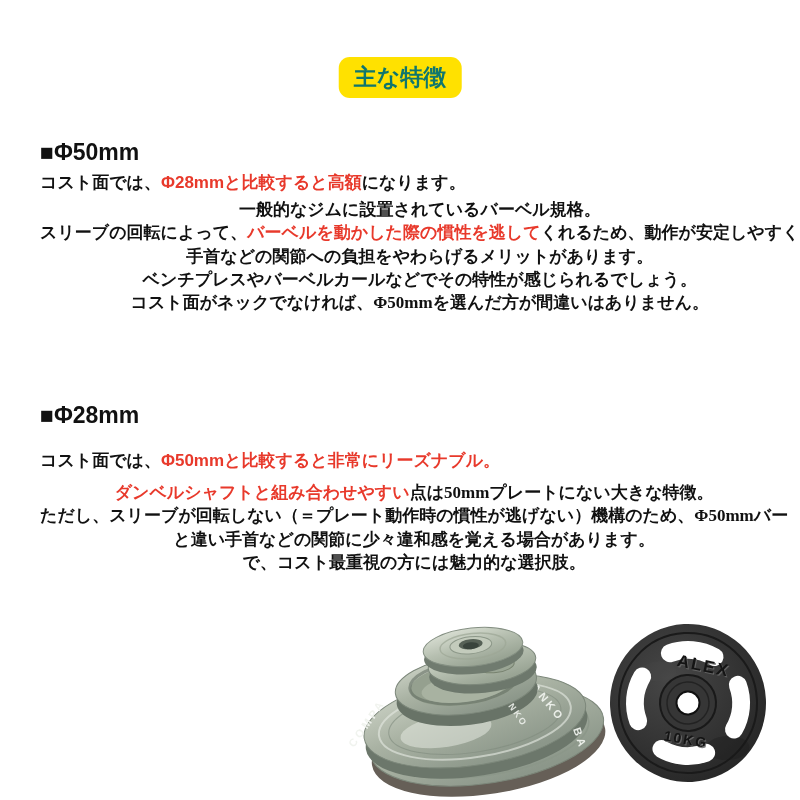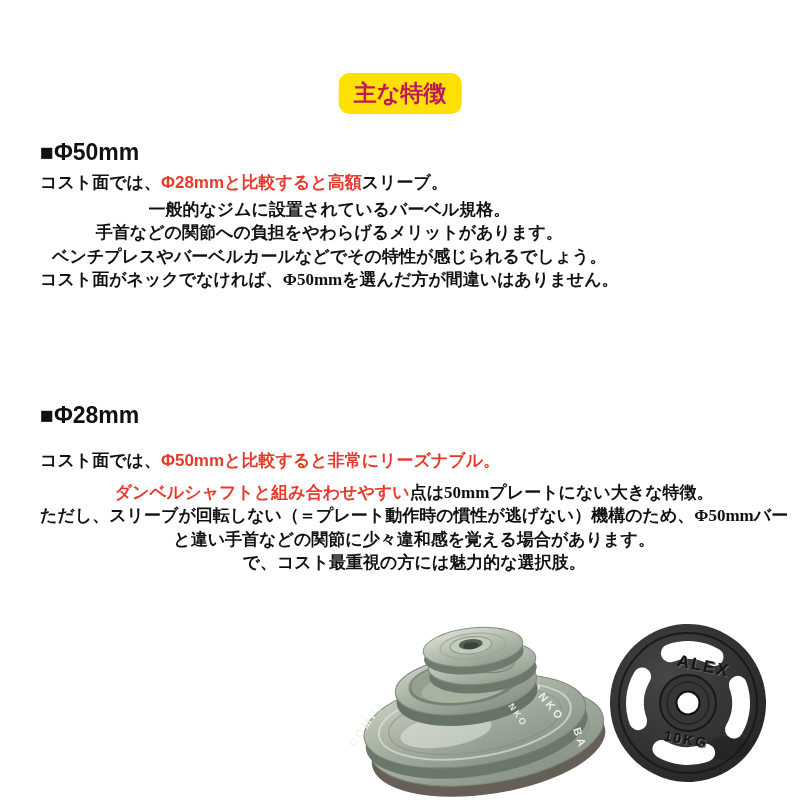--- a/index.html
+++ b/index.html
@@ -8,23 +8,23 @@
     --text-black:#111111;
   }
   html,body{margin:0;padding:0;}
   body{
     width:800px;height:800px;background:#ffffff;overflow:hidden;position:relative;
     font-family:"Liberation Sans","DejaVu Sans",sans-serif;
     font-weight:700;color:var(--text-black);
   }
   .badge{
     position:absolute;top:57px;left:50%;transform:translateX(-50%);
-    background:var(--badge-yellow);color:#be185d;
+    background:var(--badge-yellow);color:#0f766e;
     font-size:23px;line-height:41px;height:41px;padding:0 15px;
-    border-radius:11px;white-space:nowrap;margin-top:16px;
+    border-radius:11px;white-space:nowrap;
   }
   .heading{position:absolute;left:40px;font-size:23px;line-height:1.1;white-space:nowrap;}
   #s1-heading{top:121px}
   #s2-heading{top:384px}
   .intro{position:absolute;left:40px;font-size:17px;line-height:1.35;white-space:nowrap;}
   #s1-intro{top:155px}
   #s2-intro{top:433px}
   .para{position:absolute;left:40px;font-size:17px;line-height:23.3px;white-space:nowrap;text-align:center;}
   #s1-para{top:198px}
   #s2-para{top:481px}
@@ -38,24 +38,25 @@
 </style>
 </head>
 <body>
 
 <div>
 
   <div class="badge">主な特徴</div>
 
   <h2 class="heading" id="s1-heading">■Φ50mm</h2>
 
-  <p class="intro" id="s1-intro"><span class="black">コスト面では、</span><span class="red">Φ28mmと比較すると高額</span><span class="black">スリーブ。</span></p>
+  <p class="intro" id="s1-intro"><span class="black">コスト面では、</span><span class="red">Φ28mmと比較すると高額</span><span class="black">になります。</span></p>
 
   <div class="para" id="s1-para">
     <div><span class="black">一般的なジムに設置されているバーベル規格。</span></div>
+    <div><span class="black">スリーブの回転によって、</span><span class="red">バーベルを動かした際の慣性を逃して</span><span class="black">くれるため、動作が安定しやすく</span></div>
     <div><span class="black">手首などの関節への負担をやわらげるメリットがあります。</span></div>
     <div><span class="black">ベンチプレスやバーベルカールなどでその特性が感じられるでしょう。</span></div>
     <div><span class="black">コスト面がネックでなければ、Φ50mmを選んだ方が間違いはありません。</span></div>
   </div>
 
   <h2 class="heading" id="s2-heading">■Φ28mm</h2>
 
   <p class="intro" id="s2-intro"><span class="black">コスト面では、</span><span class="red">Φ50mmと比較すると非常にリーズナブル。</span></p>
 
   <div class="para" id="s2-para">

